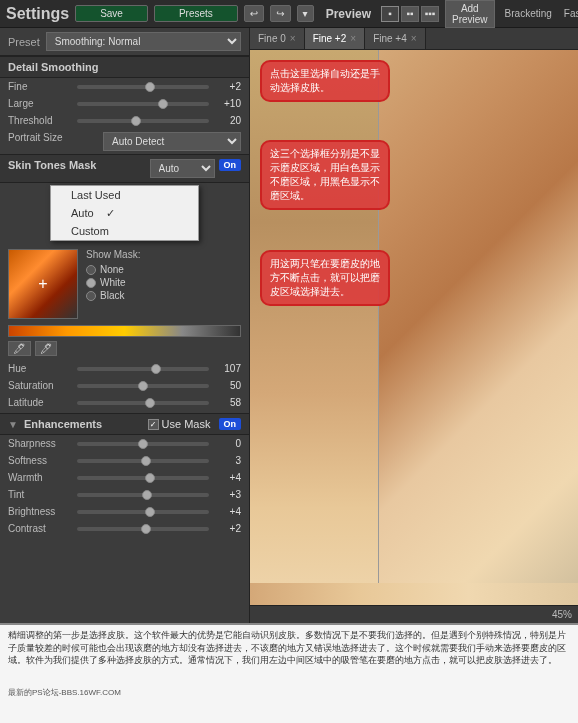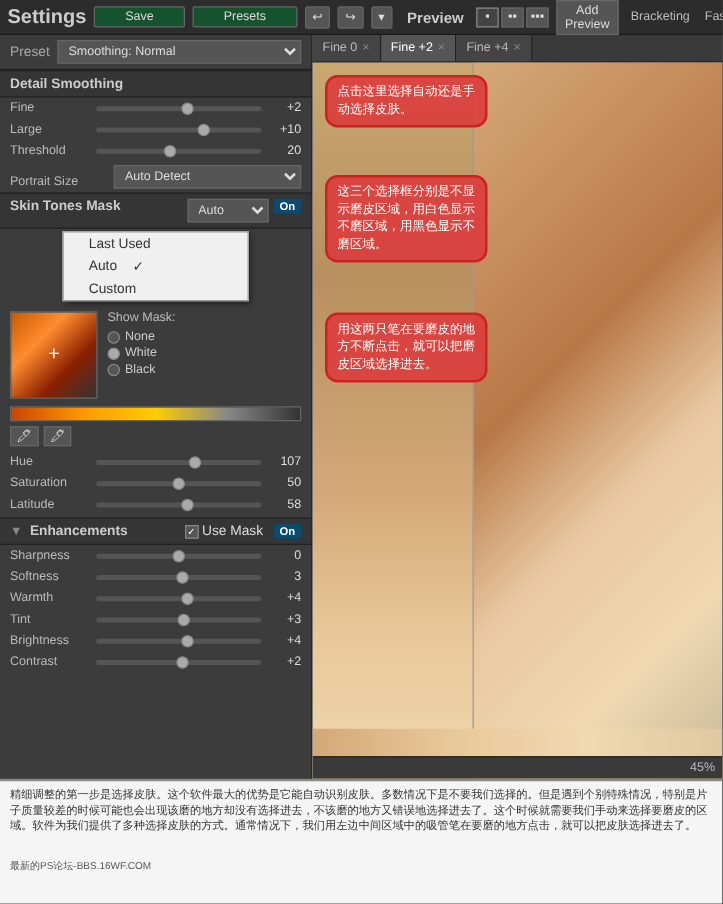--- a/index.html
+++ b/index.html
@@ -118,23 +118,23 @@
       border-radius: 50%;
       top: -3px;
       cursor: pointer;
       border: 1px solid #888;
     }
     .slider-value { width: 28px; text-align: right; color: #ddd; font-size: 10px; flex-shrink: 0; }
 
     
     .portrait-row {
       display: flex;
-      align-items: flex-end;
+      align-items: flex-start;
       padding: 3px 8px;
-      gap: 8px;
+      gap: 20px;
     }
     .portrait-label { width: 75px; color: #bbb; font-size: 10px; flex-shrink: 0; }
     .portrait-select {
       flex: 1;
       background: #555;
       border: 1px solid #666;
       color: #ddd;
       font-size: 10px;
       padding: 2px 4px;
     }
@@ -152,21 +152,21 @@
     .skin-title { color: #ccc; font-size: 11px; font-weight: bold; flex: 1; }
     .skin-select {
       background: #555;
       border: 1px solid #666;
       color: #ddd;
       font-size: 10px;
       padding: 2px 4px;
       width: 65px;
     }
     .on-badge {
-      background: #0c4a6e;
+      background: #1d4ed8;
       color: #fff;
       font-size: 9px;
       font-weight: bold;
       padding: 1px 5px;
       border-radius: 2px;
     }
 
     
     .dropdown-menu {
       background: #f0f0f0;
@@ -268,21 +268,21 @@
       height: 11px;
       background: #555;
       border: 1px solid #888;
       display: flex; align-items: center; justify-content: center;
     }
     .checkbox.checked::after { content: '✓'; font-size: 8px; color: #fff; }
 
     
     .right-panel {
       flex: 1;
-      background: #737373;
+      background: #0ea5e9;
       display: flex;
       flex-direction: column;
     }
     .preview-title { color: #ccc; font-size: 12px; font-weight: bold; margin-right: 4px; }
     .preview-icons { display: flex; gap: 2px; }
     .preview-icon {
       width: 18px;
       height: 16px;
       background: #555;
       border: 1px solid #666;

